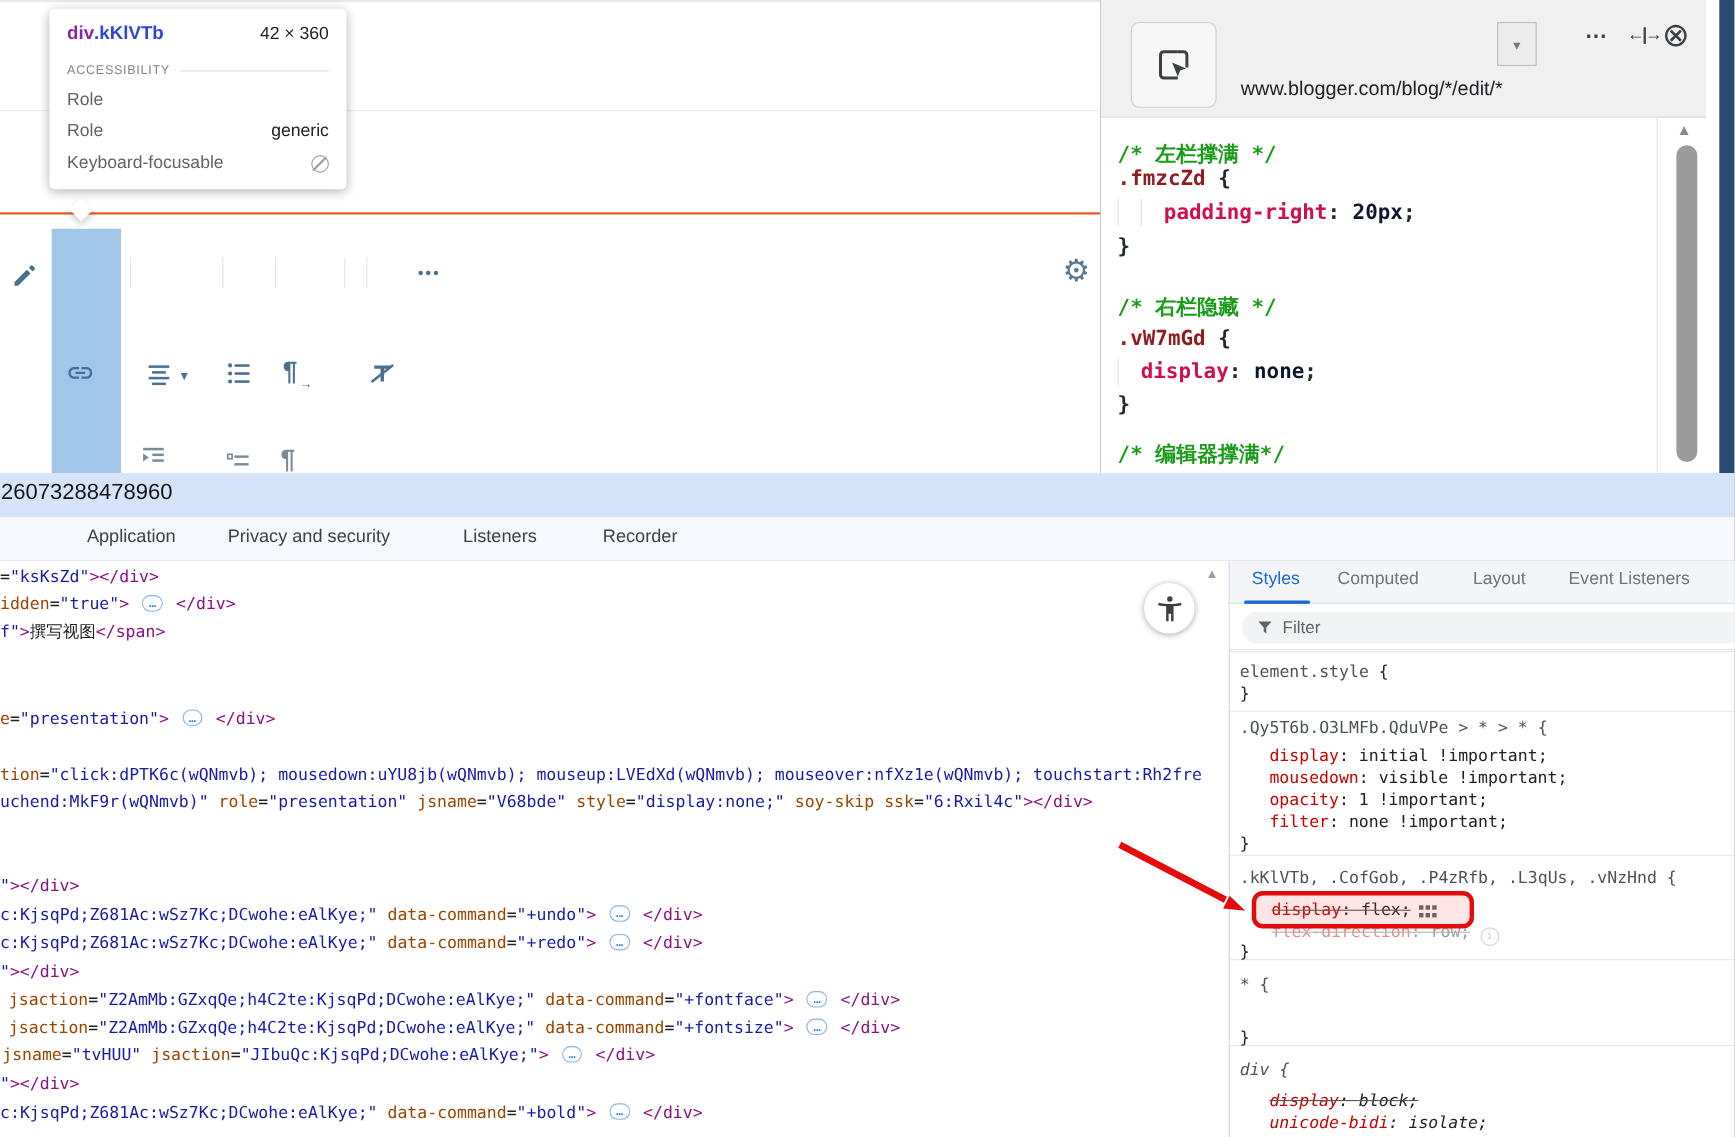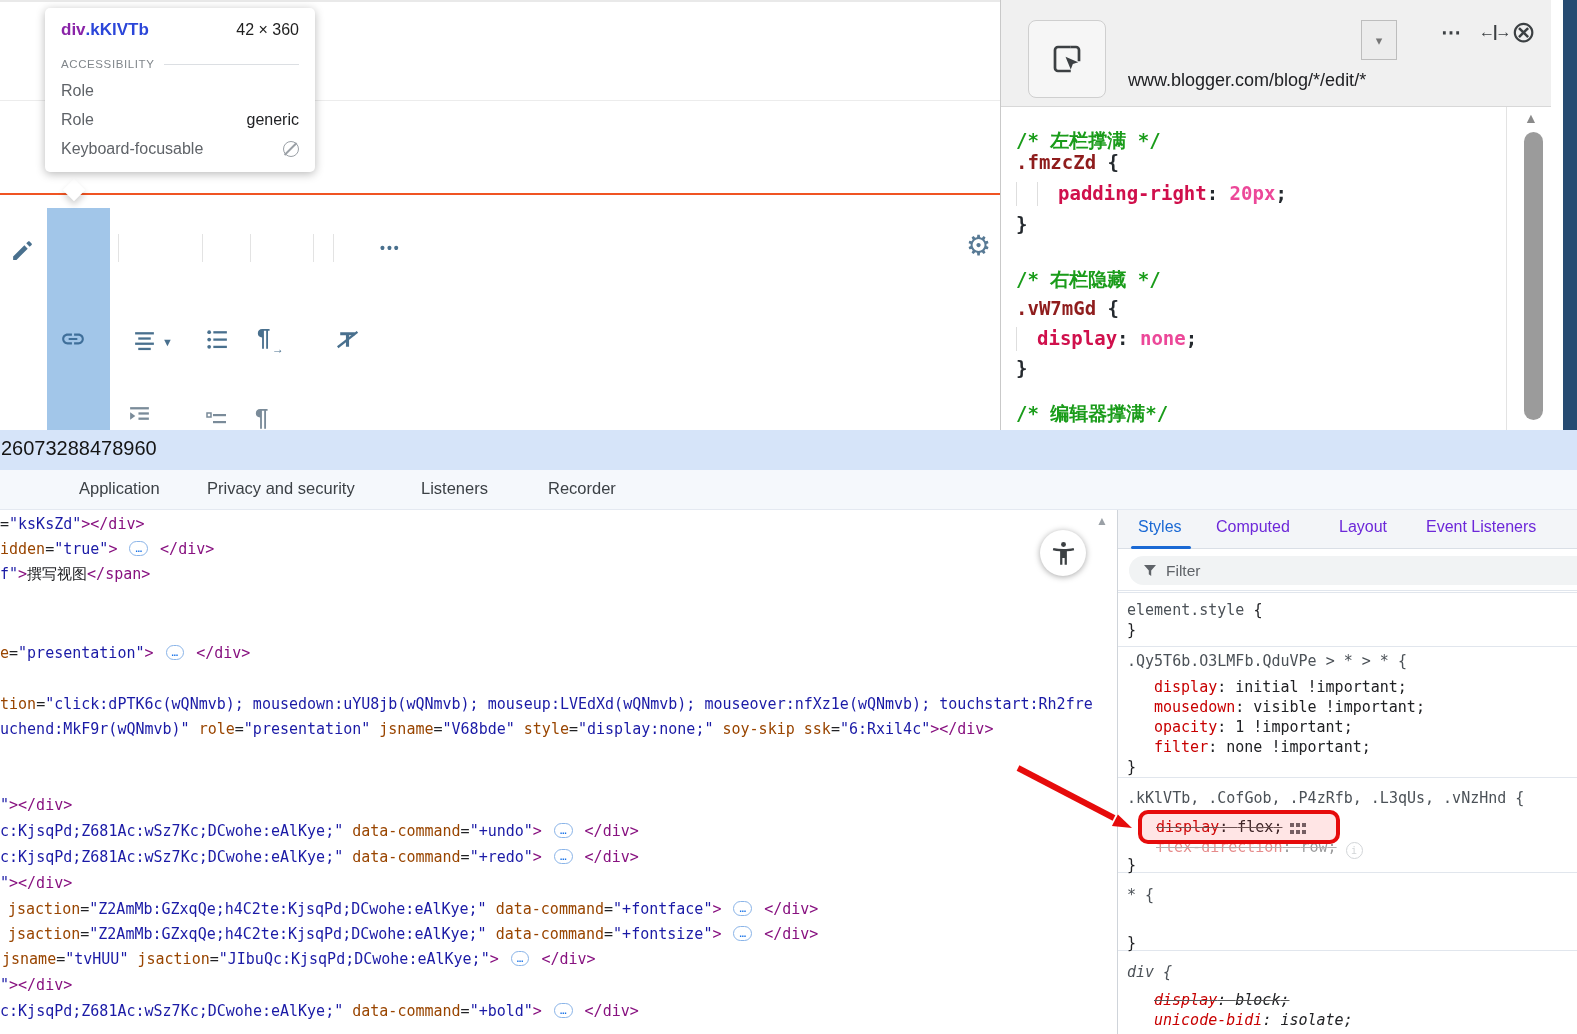--- a/index.html
+++ b/index.html
@@ -62,37 +62,37 @@
   .dt-tab{position:absolute;top:9px;font-size:16.5px;color:#3c4146;white-space:nowrap;}
   
   .dt-main{position:absolute;left:0;top:510px;width:1577px;height:524px;background:#fff;}
   .el-code{position:absolute;left:0;top:510px;width:1094px;height:524px;overflow:hidden;
            font-family:"DejaVu Sans Mono","Liberation Mono",monospace;font-size:15px;}
   .el-scroll-up{position:absolute;left:1096px;top:514px;color:#9aa0a6;font-size:12px;}
   .a11y-fab{position:absolute;left:1040px;top:530px;width:46px;height:46px;border-radius:50%;background:#fff;
             box-shadow:0 1px 6px rgba(0,0,0,.35);display:flex;align-items:center;justify-content:center;z-index:5;}
   .styles-panel{position:absolute;left:1117px;top:510px;width:444px;height:524px;background:#fff;border-left:1px solid #cfd4da;box-sizing:border-box;}
   .st-tabs{position:absolute;left:0;top:0;width:460px;height:39px;background:#f3f5f8;border-bottom:1px solid #dadfe6;box-sizing:border-box;}
-  .st-tab{position:absolute;top:8px;font-size:16px;color:#6d28d9;white-space:nowrap;}
+  .st-tab{position:absolute;top:8px;font-size:16px;color:#737373;white-space:nowrap;}
   .st-tab.active{color:#1a69d4;}
   .st-underline{position:absolute;left:13px;top:36px;width:60px;height:3px;background:#1a69d4;border-radius:2px;}
   .filter-row{position:absolute;left:0;top:39px;width:460px;height:42px;background:#fff;border-bottom:1px solid #e1e6ed;box-sizing:border-box;}
   .filter-pill{position:absolute;left:11px;top:7px;width:449px;height:29px;background:#f1f3f4;border-radius:15px 0 0 15px;
                display:flex;align-items:center;padding-left:14px;box-sizing:border-box;color:#5f6368;font-size:15.5px;gap:9px;}
   .st-code{position:absolute;left:1117px;top:510px;width:459px;height:524px;overflow:hidden;
            font-family:"DejaVu Sans Mono","Liberation Mono",monospace;font-size:15px;}
   .st-sep{position:absolute;left:0;width:459px;height:1px;background:#e1e6ed;}
   
   .cl{position:absolute;white-space:pre;height:22px;line-height:22px;}
   .ext-code .cl{height:26px;line-height:26px;}
   .sg{white-space:pre;}
   .c-a{color:#994500;}  .c-v{color:#1a1aa6;}  .c-t{color:#881280;}  .c-x{color:#202124;}
   .c-e{display:inline-block;border:1px solid #8ab4e8;border-radius:9px;color:#1a73e8;background:#fff;
        font-size:11px;line-height:11px;padding:1px 5px;margin:0 3px;vertical-align:2px;}
-  .c-cm{color:#1a9c1a;}  .c-sel{color:#8f1d1d;}  .c-pr{color:#d0104c;}  .c-vl{color:#ec4899;}  .c-br{color:#24292e;}
+  .c-cm{color:#1a9c1a;}  .c-sel{color:#8f1d1d;}  .c-pr{color:#d0104c;}  .c-vl{color:#0f172a;}  .c-br{color:#24292e;}
   .c-gd{display:inline-block;width:20px;height:24px;border-left:1px solid #dedede;vertical-align:-6px;}
   .c-ssel{color:#4b5157;}  .c-spr{color:#c80000;}  .c-svv{color:#202124;}  .c-sbr{color:#202124;}
   .c-fx{display:inline-block;width:4px;height:4px;margin:0 16px 1px 8px;background:#5f6368;vertical-align:4px;
         box-shadow:6px 0 #5f6368,12px 0 #5f6368,0 7px #5f6368,6px 7px #5f6368,12px 7px #5f6368;}
   .c-info{display:inline-block;width:15px;height:15px;border:1px solid #9aa0a6;border-radius:50%;color:#9aa0a6;
           font-size:10px;line-height:15px;text-align:center;margin-left:9px;vertical-align:-2px;font-style:normal;}
   .c-sw{display:inline-block;width:11px;height:11px;border:1px solid #888;margin:0 5px -1px 4px;
         background-image:linear-gradient(45deg,#bbb 25%,transparent 25%,transparent 75%,#bbb 75%),
                          linear-gradient(45deg,#bbb 25%,#fff 25%,#fff 75%,#bbb 75%);
         background-size:8px 8px;background-position:0 0,4px 4px;}

